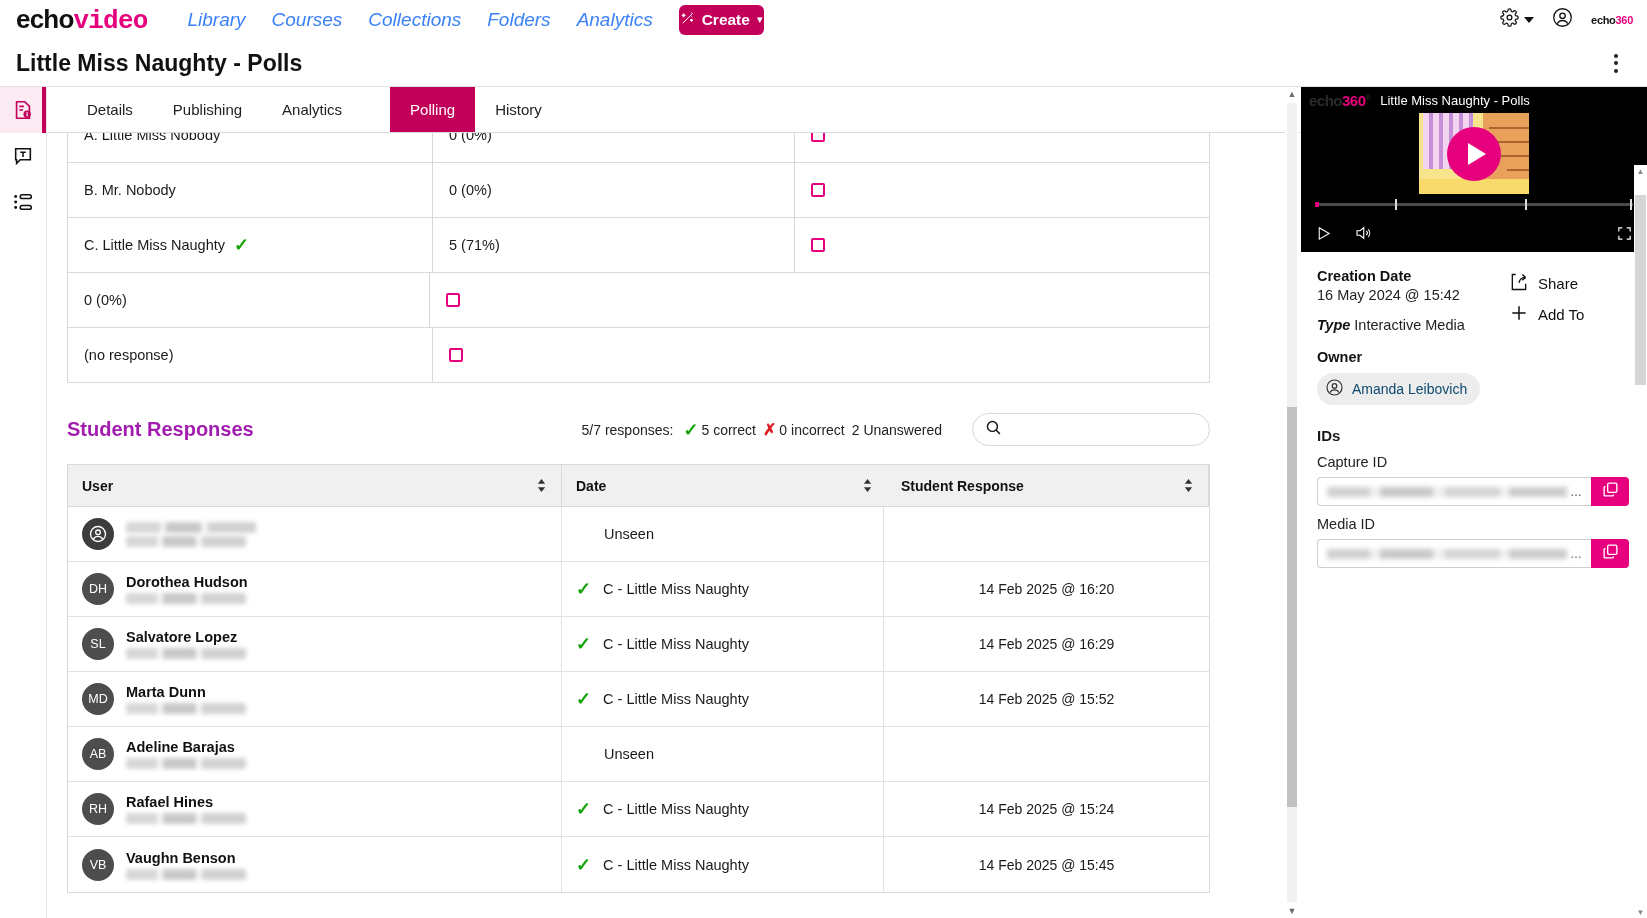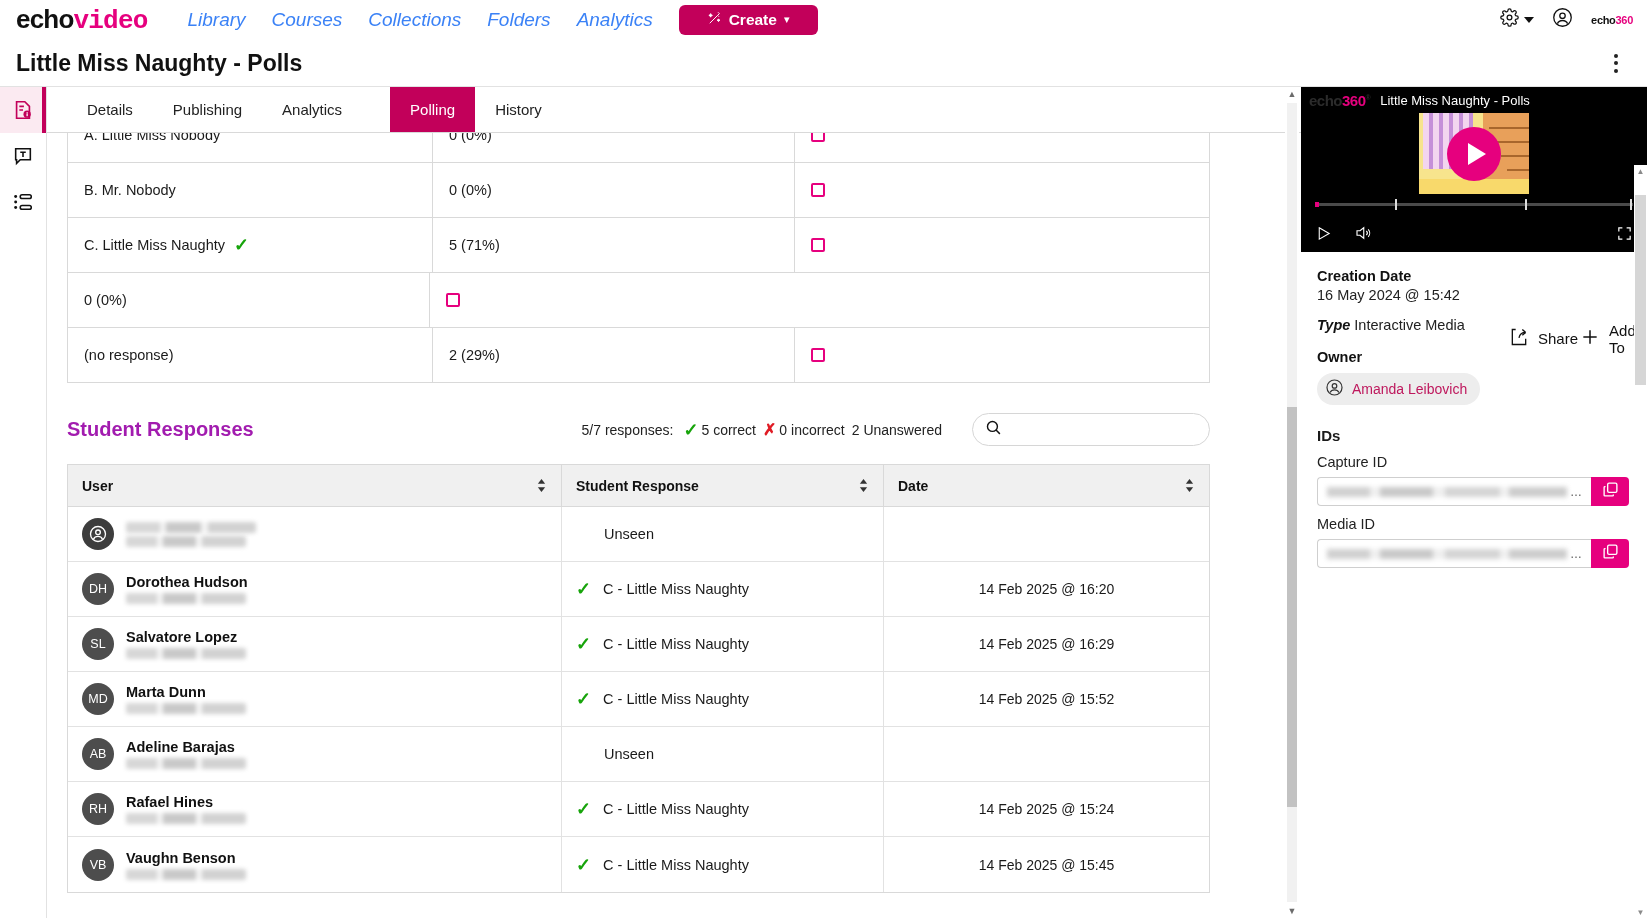--- a/index.html
+++ b/index.html
@@ -22,21 +22,21 @@
   .brand { font-size: 26px; font-weight: bold; letter-spacing: -0.8px; line-height: 1; }
   .brand .echo { color: #111111; }
   .brand .video { color: #e6007e; font-family: Liberation Mono, monospace; }
   .nav-links { display: flex; align-items: center; gap: 26px; margin-left: 40px; }
   .nav-link { font-size: 19px; color: #3b82f6; cursor: pointer; font-style: italic; }
   .create-btn {
     margin-left: 26px;
     background: #c2005a; color: #fff;
     border-radius: 6px; height: 30px;
     display: flex; align-items: center; gap: 7px;
-    padding: 0 29px; font-size: 15.5px; font-weight: bold;
+    padding: 0 2px; font-size: 15.5px; font-weight: bold;
     cursor: pointer;
   }
   .create-btn .wand { font-size: 13px; }
   .create-btn .chev { font-size: 11px; font-weight: normal; }
   .topnav-right { margin-left: auto; display: flex; align-items: center; gap: 18px; }
   .gear-wrap { display: flex; align-items: center; gap: 5px; cursor: pointer; }
   .tri-down { width: 0; height: 0; border-left: 5px solid transparent; border-right: 5px solid transparent; border-top: 6px solid #111; }
   .mini-logo { font-size: 11px; font-weight: bold; letter-spacing: -0.3px; }
   .mini-logo .e { color: #111; }
   .mini-logo .n { color: #e6007e; }
@@ -193,29 +193,29 @@
   .tl-dot { position: absolute; left: 0; top: -1px; width: 4px; height: 5px; background: #e6007e; }
   .tl-mark { position: absolute; top: -4px; width: 2px; height: 11px; background: #dcdcdc; }
   .player-ctrls { height: 38px; display: flex; align-items: center; padding: 0 14px; background: #000; gap: 22px; }
   .ctrl { cursor: pointer; display: flex; align-items: center; }
   .ctrl.right { margin-left: auto; }
 
   
   .meta { padding: 16px 18px 0 16px; flex: 1 1 auto; overflow: hidden; position: relative; }
   .meta-top { display: flex; }
   .meta-left { flex: 1 1 auto; }
-  .meta-right { width: 120px; flex: 0 0 120px; padding-top: 4px; display: flex; flex-direction: row; gap: 2px; }
+  .meta-right { width: 120px; flex: 0 0 120px; padding-top: 4px; display: flex; flex-direction: column; gap: 8px; }
   .m-label { font-size: 14.5px; font-weight: bold; color: #111; }
   .m-value { font-size: 14.5px; color: #222; margin-top: 3px; }
   .m-inline { margin-top: 14px; font-size: 14.5px; color: #222; }
   .m-inline b { font-weight: bold; color: #111; font-style: italic; }
   .owner-label { margin-top: 16px; }
   .owner-chip {
     margin-top: 8px; display: inline-flex; align-items: center; gap: 8px;
-    background: #ededed; border-radius: 16px; padding: 5px 13px 5px 8px; font-size: 14px; color: #be185d;
+    background: #ededed; border-radius: 16px; padding: 5px 13px 5px 8px; font-size: 14px; color: #0c4a6e;
     cursor: pointer;
   }
   .action-link { display: flex; align-items: center; gap: 9px; font-size: 15px; color: #111; cursor: pointer; }
   .ids-label { font-size: 15px; font-weight: bold; margin-top: 22px; }
   .id-sub { font-size: 14.5px; color: #222; margin-top: 10px; }
   .id-row { display: flex; margin-top: 7px; height: 29px; }
   .id-field {
     flex: 1 1 auto; border: 1px solid #cfcfcf; border-right: none;
     border-radius: 4px 0 0 4px; display: flex; align-items: center; padding: 0 9px; background: #fff;
     overflow: hidden;
@@ -371,21 +371,20 @@
         <div class="poll-row">
           <div class="pc-count">0 (0%)</div>
           <div class="pc-box">
               <span class="chk-empty"></span>
             </div>
         </div>
         <div class="poll-row">
           <div class="pc-opt">
             <span>(no response)</span>
           </div>
-          <div class="pc-count">2 (29%)</div>
           <div class="pc-box">
               <span class="chk-empty"></span>
             </div>
         </div>
       </div>
 
       <div class="sr-head">
         <div class="sr-title">Student Responses</div>
         <div class="sr-stats">
           <span class="lbl">5/7 responses:</span>
@@ -414,31 +413,31 @@
         <div class="rt-header">
           <div class="rt-h col-user">
             <span>User</span>
             <span class="sorter">
               <svg width="11" height="15" viewBox="0 0 12 16" fill="#333">
                   <path d="M6 1l4 5H2z"></path>
                   <path d="M6 15l-4-5h8z"></path>
                 </svg>
             </span>
           </div>
-          <div class="rt-h col-resp">
-            <span>Student Response</span>
+          <div class="rt-h col-date">
+            <span>Date</span>
             <span class="sorter">
               <svg width="11" height="15" viewBox="0 0 12 16" fill="#333">
                   <path d="M6 1l4 5H2z"></path>
                   <path d="M6 15l-4-5h8z"></path>
                 </svg>
             </span>
           </div>
-          <div class="rt-h col-date">
-            <span>Date</span>
+          <div class="rt-h col-resp">
+            <span>Student Response</span>
             <span class="sorter">
               <svg width="11" height="15" viewBox="0 0 12 16" fill="#333">
                   <path d="M6 1l4 5H2z"></path>
                   <path d="M6 15l-4-5h8z"></path>
                 </svg>
             </span>
           </div>
         </div>
 
         <div class="rt-row">

